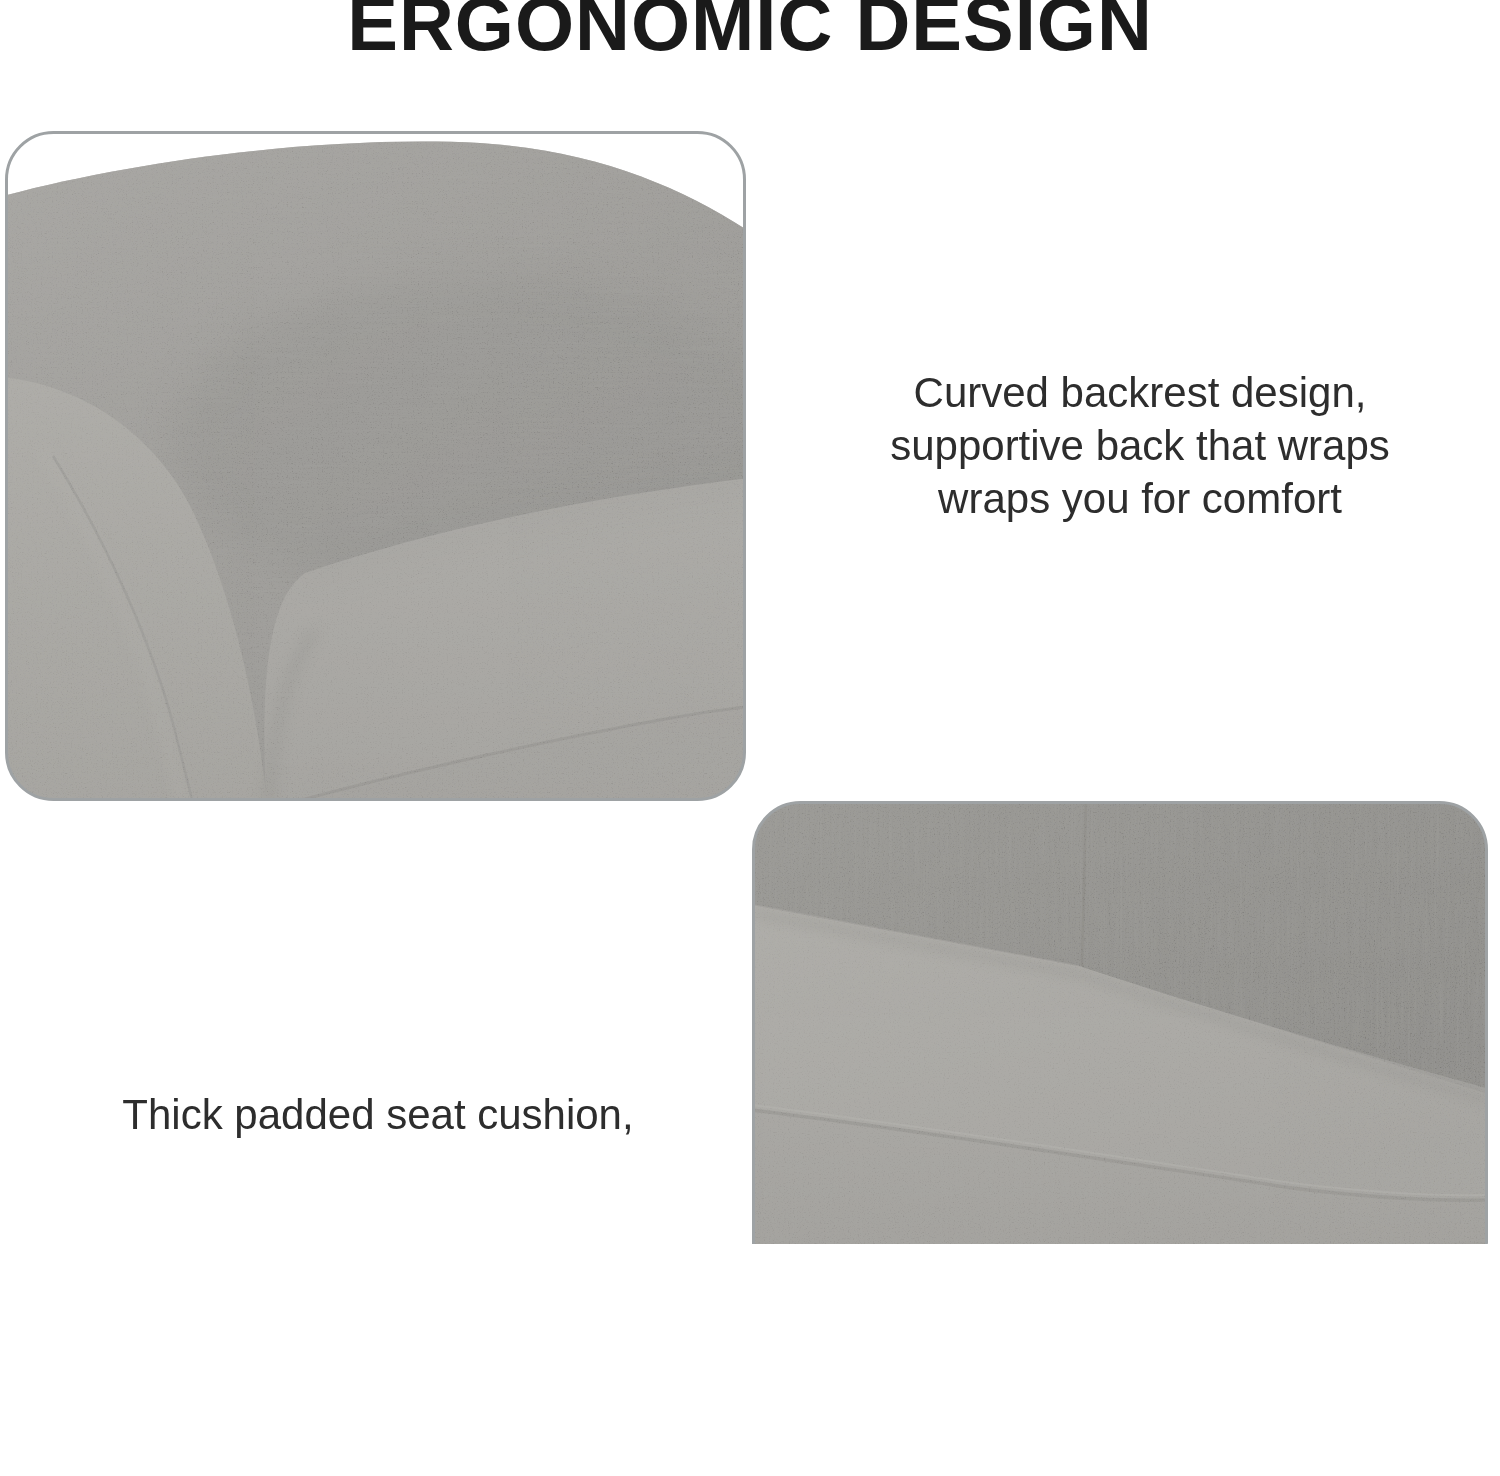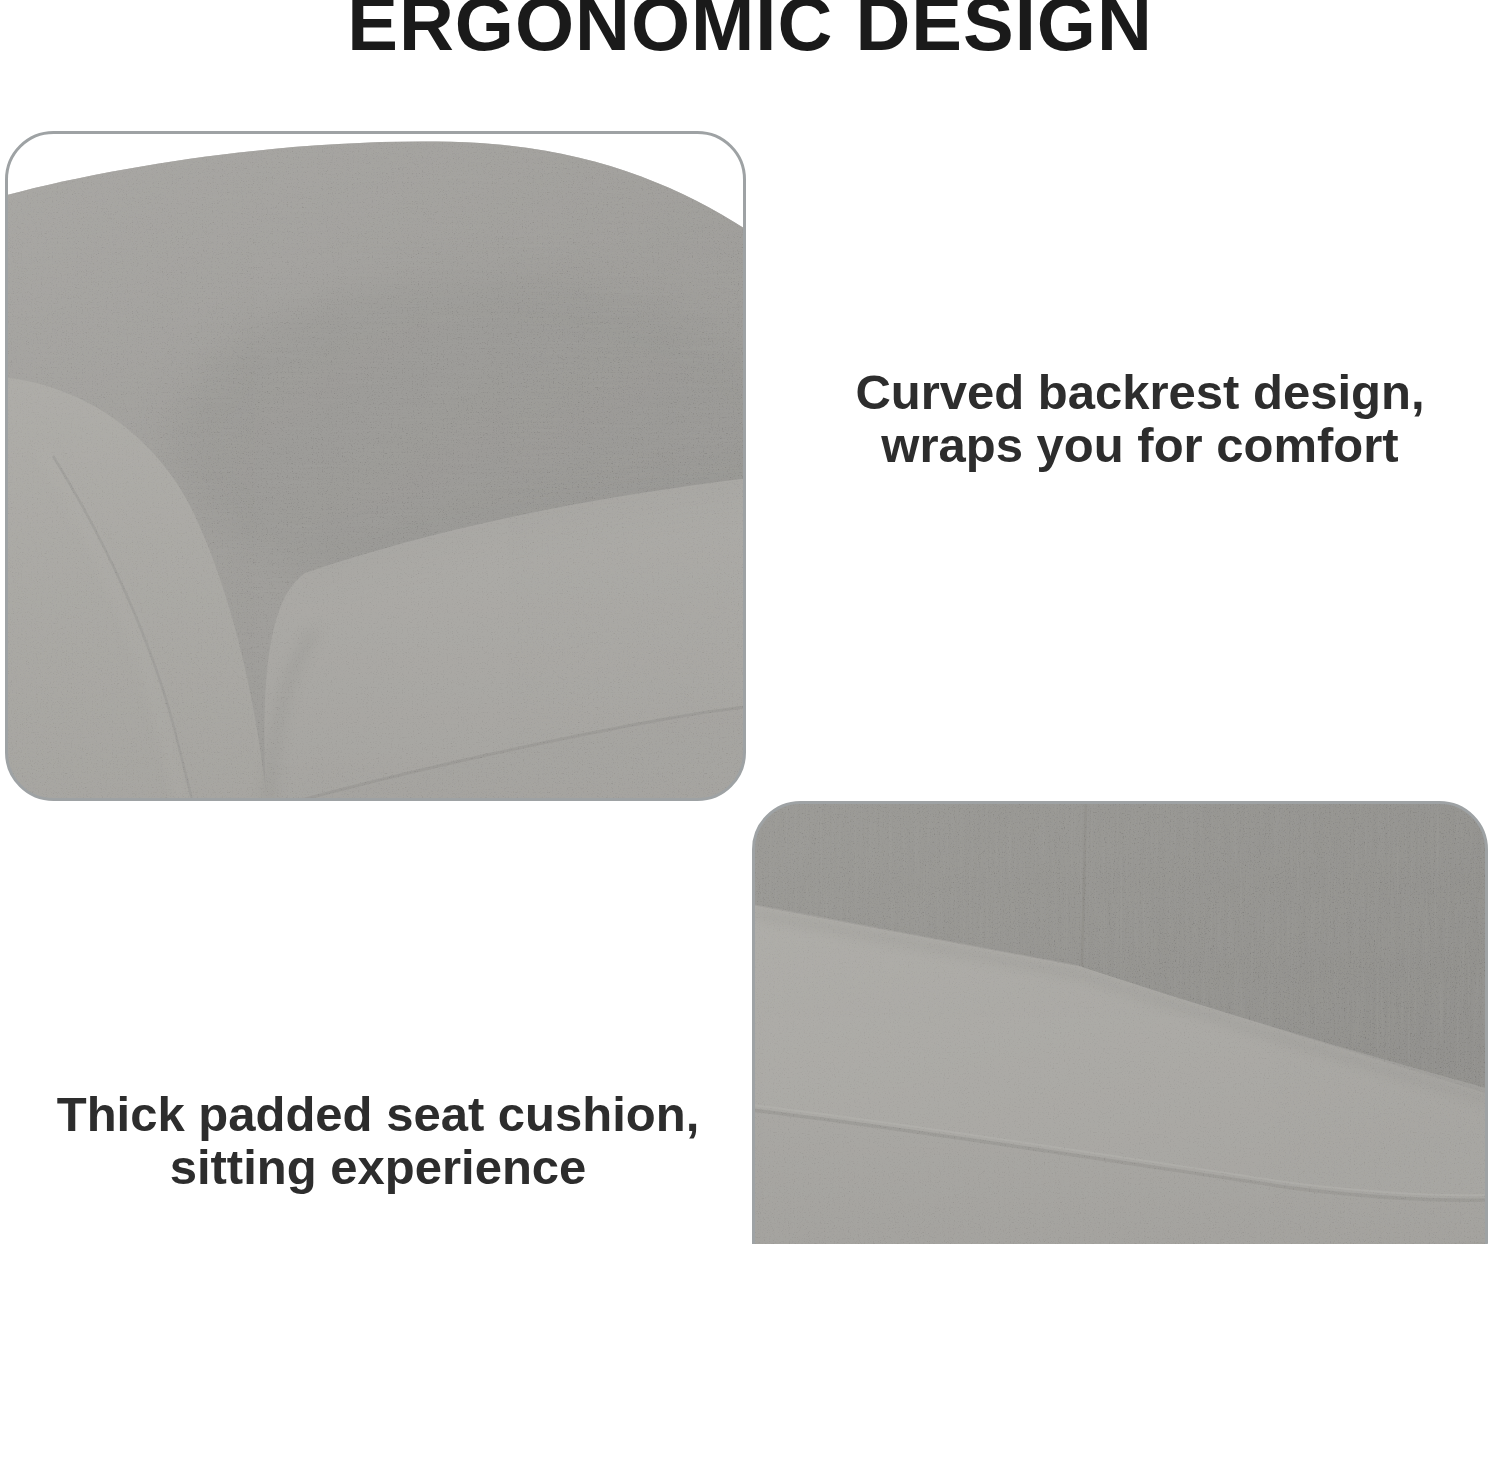--- a/index.html
+++ b/index.html
@@ -6,22 +6,22 @@
   .canvas{
     position:relative;width:1500px;height:1244px;background:var(--background,#fff);
     overflow:hidden;font-family:"Liberation Sans",sans-serif;border-radius:14px;
   }
   .title{
     position:absolute;top:-14px;left:0;right:0;margin:0;
     text-align:center;font-size:76px;line-height:1;font-weight:900;
     letter-spacing:1px;color:var(--title-text,#1a1a1a);white-space:nowrap;
   }
   .feature-text{
-    position:absolute;text-align:center;font-size:49px;line-height:53px;
-    font-weight:700;color:var(--body-text,#2d2d2d);
+    position:absolute;text-align:center;font-size:42px;line-height:53px;
+    font-weight:400;color:var(--body-text,#2d2d2d);
   }
   .feature-text.backrest{left:795px;top:366px;width:690px;}
   .feature-text.cushion{left:33px;top:1088px;width:690px;}
   .photo{position:absolute;}
   .photo.backrest{left:5px;top:131px;width:741px;height:670px;}
   .photo.cushion{left:752px;top:801px;width:736px;height:670px;}
   .photo svg{display:block;width:100%;height:100%;}
 </style>
 </head>
 <body>
@@ -90,20 +90,21 @@
           <rect x="0" y="0" width="741" height="670" filter="url(#tex1)" opacity="0.5"></rect>
           <rect x="0" y="0" width="741" height="670" filter="url(#weave1)" opacity="0.22"></rect>
         </g>
       </g>
       <rect x="1.5" y="1.5" width="738" height="667" rx="47" fill="none" stroke="var(--photo-border,#9ea2a4)" stroke-width="3"></rect>
     </svg>
   </div>
 
   <div class="feature-text backrest">
     <div>Curved backrest design,</div>
+    <div>supportive back that wraps</div>
     <div>wraps you for comfort</div>
   </div>
 
   <div class="photo cushion" role="img" aria-label="gray fabric chair thick seat cushion close-up">
     <svg viewBox="0 0 736 670">
       <defs>
         <clipPath id="round2">
             <rect x="1.5" y="1.5" width="733" height="667" rx="47"></rect>
           </clipPath>
         <clipPath id="fab2">
@@ -165,16 +166,15 @@
           <rect x="0" y="0" width="736" height="670" filter="url(#tex2)" opacity="0.5"></rect>
           <rect x="0" y="0" width="736" height="670" filter="url(#weave2)" opacity="0.22"></rect>
         </g>
       </g>
       <rect x="1.5" y="1.5" width="733" height="667" rx="47" fill="none" stroke="var(--photo-border,#9ea2a4)" stroke-width="3"></rect>
     </svg>
   </div>
 
   <div class="feature-text cushion">
     <div>Thick padded seat cushion,</div>
-    <div>sitting experience</div>
   </div>
 
 </div>
 
 </body></html>

